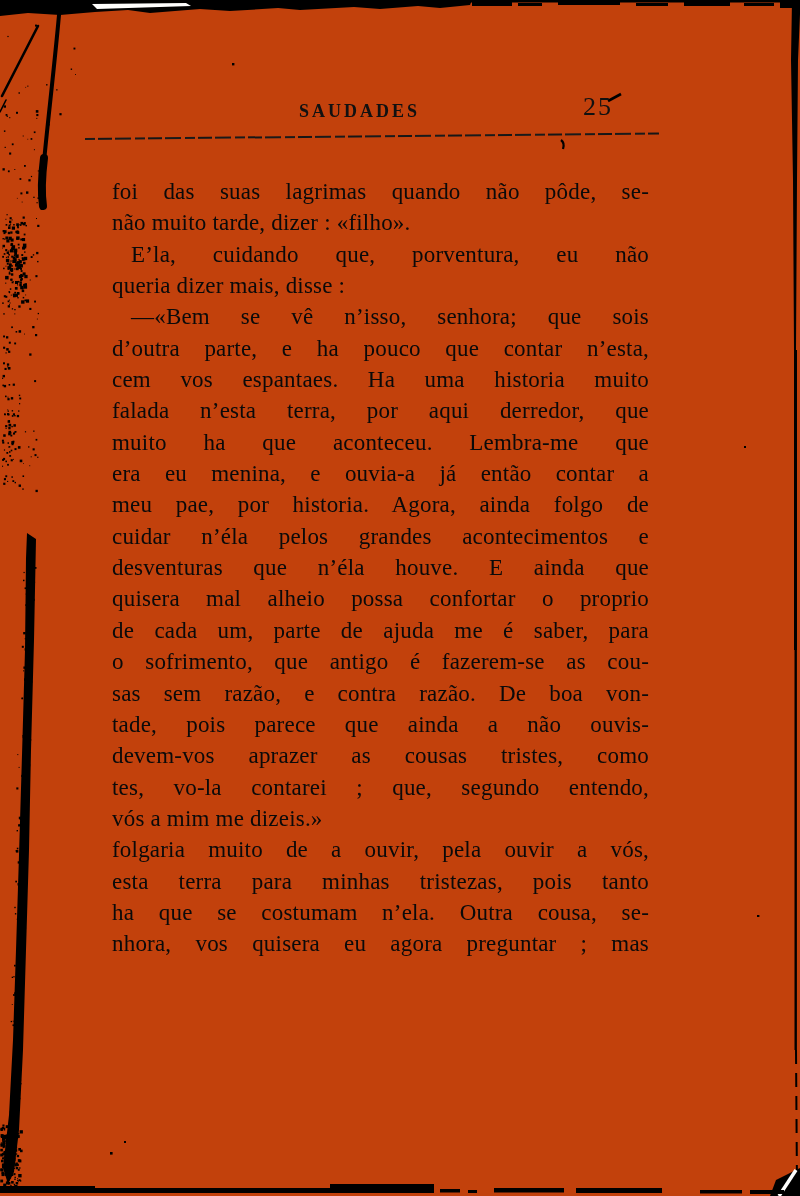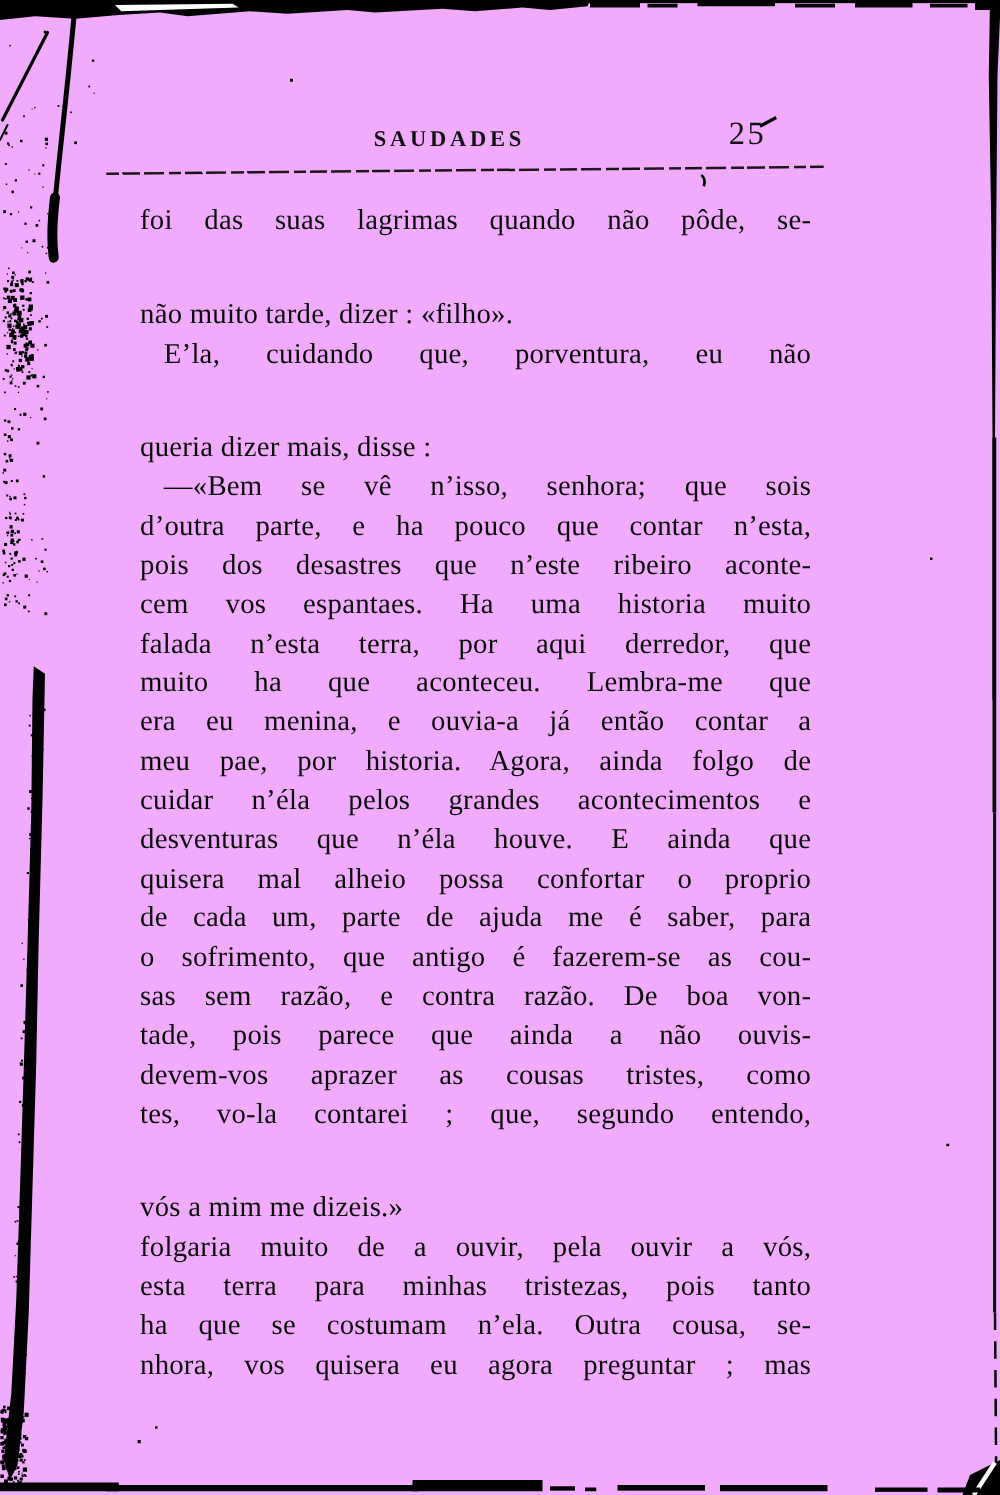--- a/index.html
+++ b/index.html
@@ -1,19 +1,19 @@
 <!DOCTYPE html>
 <html><head>
 <meta charset="utf-8">
 <style>
   html,body{margin:0;padding:0;background:#e9e9e9;}
   .page{
     position:relative;
     width:800px;height:1196px;
-    background:#f0abfc;
+    background:#c2410c;
     overflow:hidden;
     font-family:"Liberation Serif", serif;
     color:#0b0b0b;
   }
   .artifacts{
     position:absolute;left:0;top:0;width:800px;height:1196px;
     pointer-events:none;
   }
   .running-title{
     position:absolute;left:299px;top:101px;
@@ -27,32 +27,32 @@
   .header-rule{
     position:absolute;left:85px;top:138px;width:574px;height:2px;
     background:repeating-linear-gradient(90deg,
       #1a1a1a 0 10px, rgba(0,0,0,0) 10px 13px,
       #161616 13px 27px, rgba(0,0,0,0) 27px 30px,
       #1a1a1a 30px 46px, rgba(0,0,0,0) 46px 50px);
     transform:rotate(-0.55deg);
     transform-origin:left center;
   }
   .text-block{
-    position:absolute;left:112px;top:160px;width:537px;font-family:Liberation Serif, serif;
+    position:absolute;left:112px;top:176px;width:537px;font-family:Liberation Serif, serif;
   }
   .line{
     font-size:23px;
     line-height:31.35px;
     white-space:nowrap;
     text-align:justify;
     text-align-last:justify;
     letter-spacing:0.2px;
     color:#0a0a0a;
   }
-  .line.flush{ text-align:center; text-align-last:left;margin-top:44px; }
+  .line.flush{ text-align:center; text-align-last:left; }
   .line.indent-small{ padding-left:19px; }
   .line.indent-large{ padding-left:46px; }
 </style>
 </head>
 <body>
 
 <div class="page">
 
   <svg class="artifacts" viewBox="0 0 800 1196" xmlns="http://www.w3.org/2000/svg">
 
@@ -774,21 +774,20 @@
       <div class="line flush">não muito tarde, dizer : «filho».</div>
 
       <div class="line indent-small">E’la, cuidando que, porventura, eu não</div>
 
       <div class="line flush">queria dizer mais, disse :</div>
 
       <div class="line indent-small">—«Bem se vê n’isso, senhora; que sois</div>
 
       <div class="line">d’outra parte, e ha pouco que contar n’esta,</div>
 
-      <div class="line">pois dos desastres que n’este ribeiro aconte-</div>
 
       <div class="line">cem vos espantaes. Ha uma historia muito</div>
 
       <div class="line">falada n’esta terra, por aqui derredor, que</div>
 
       <div class="line">muito ha que aconteceu. Lembra-me que</div>
 
       <div class="line">era eu menina, e ouvia-a já então contar a</div>
 
       <div class="line">meu pae, por historia. Agora, ainda folgo de</div>

